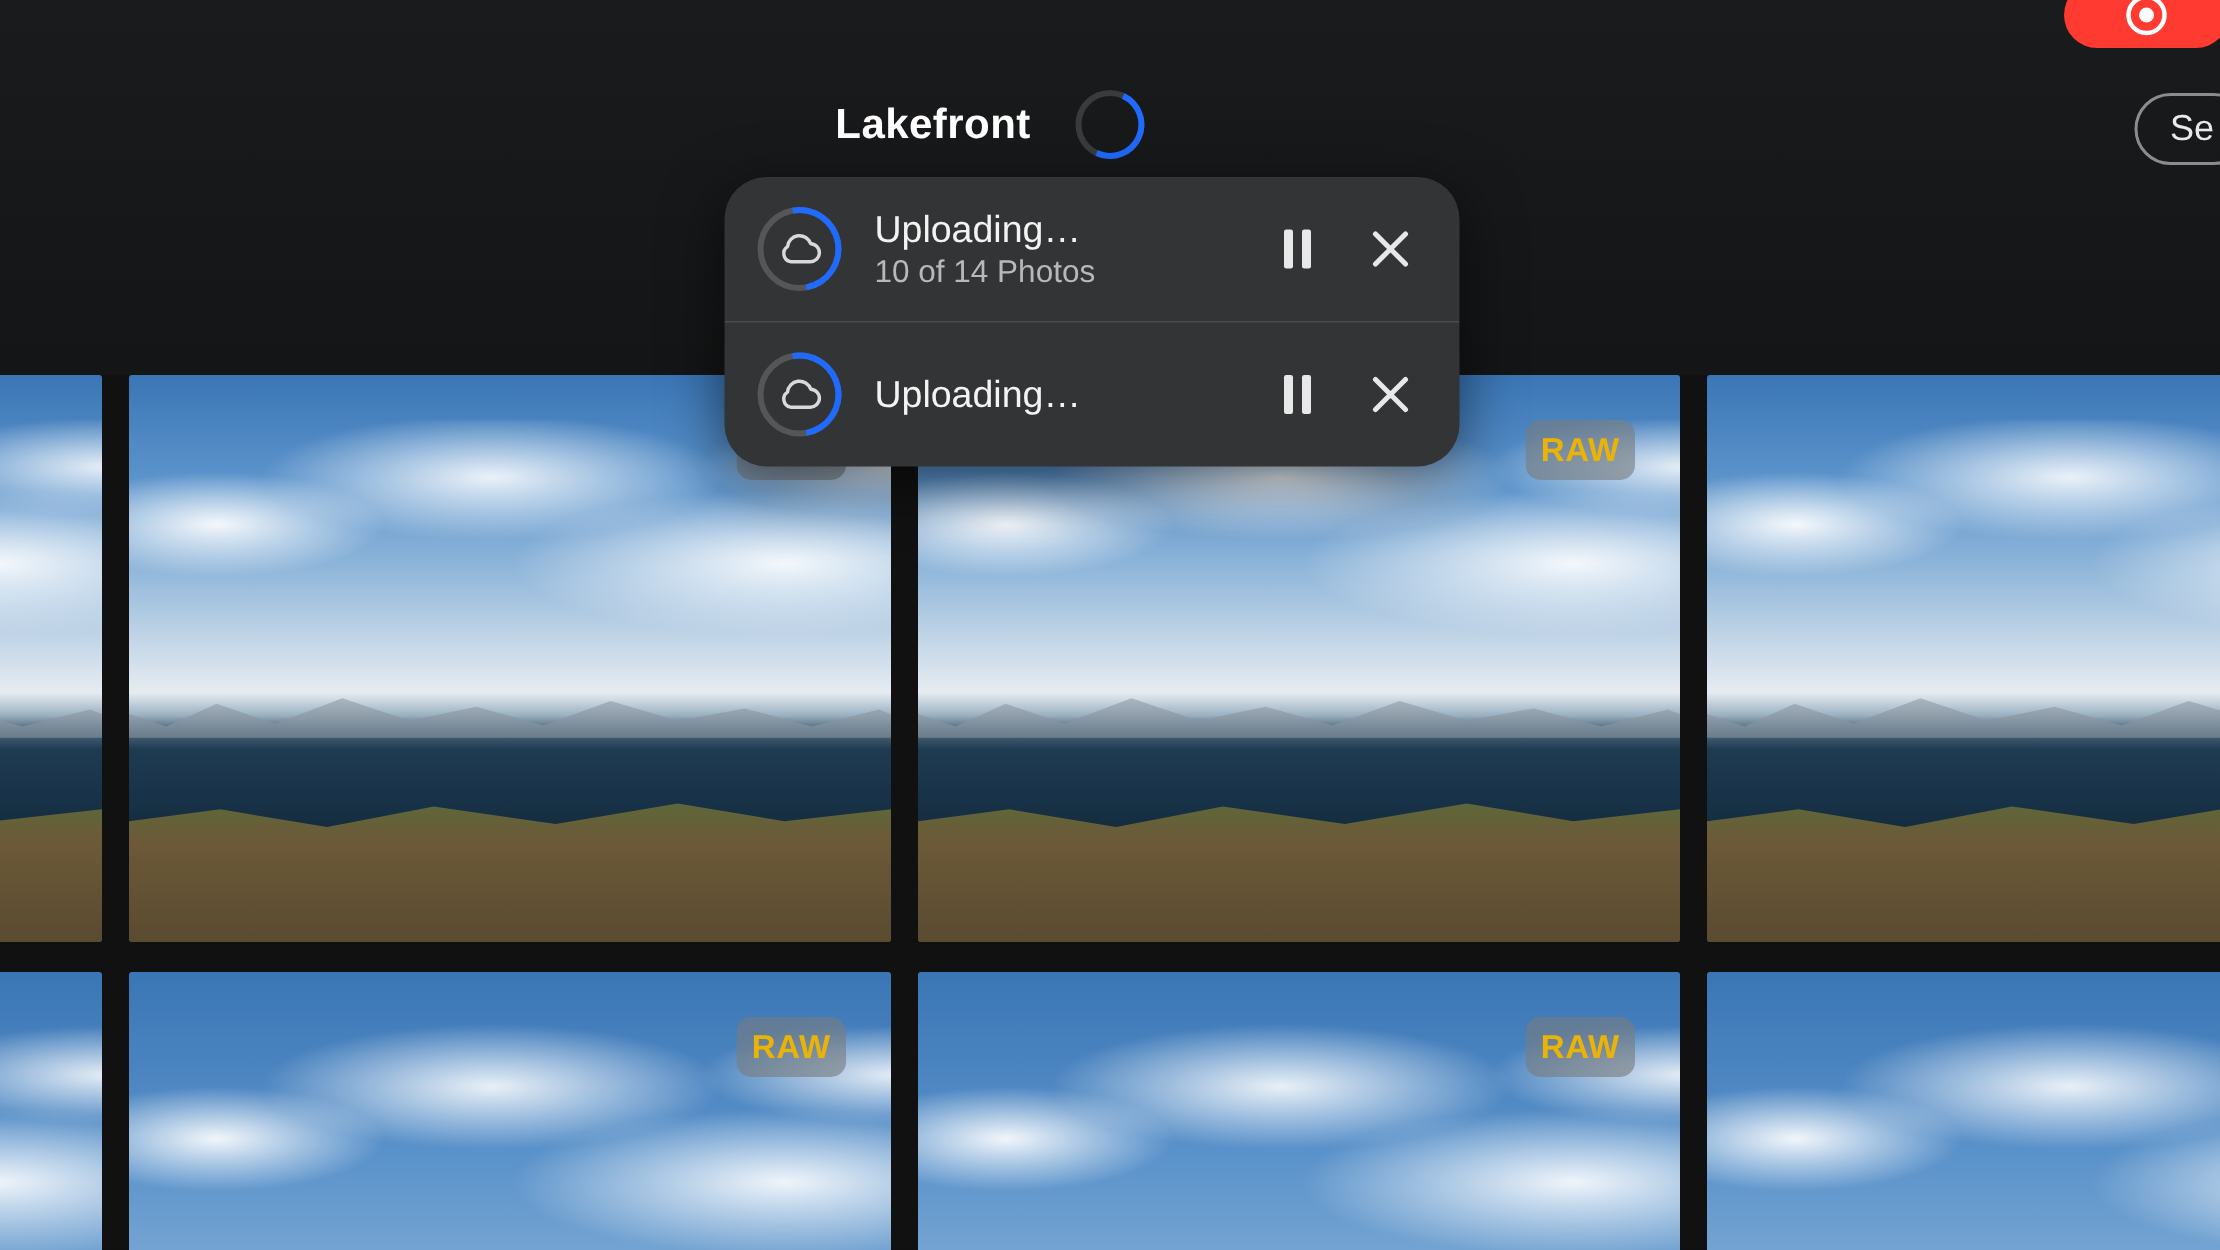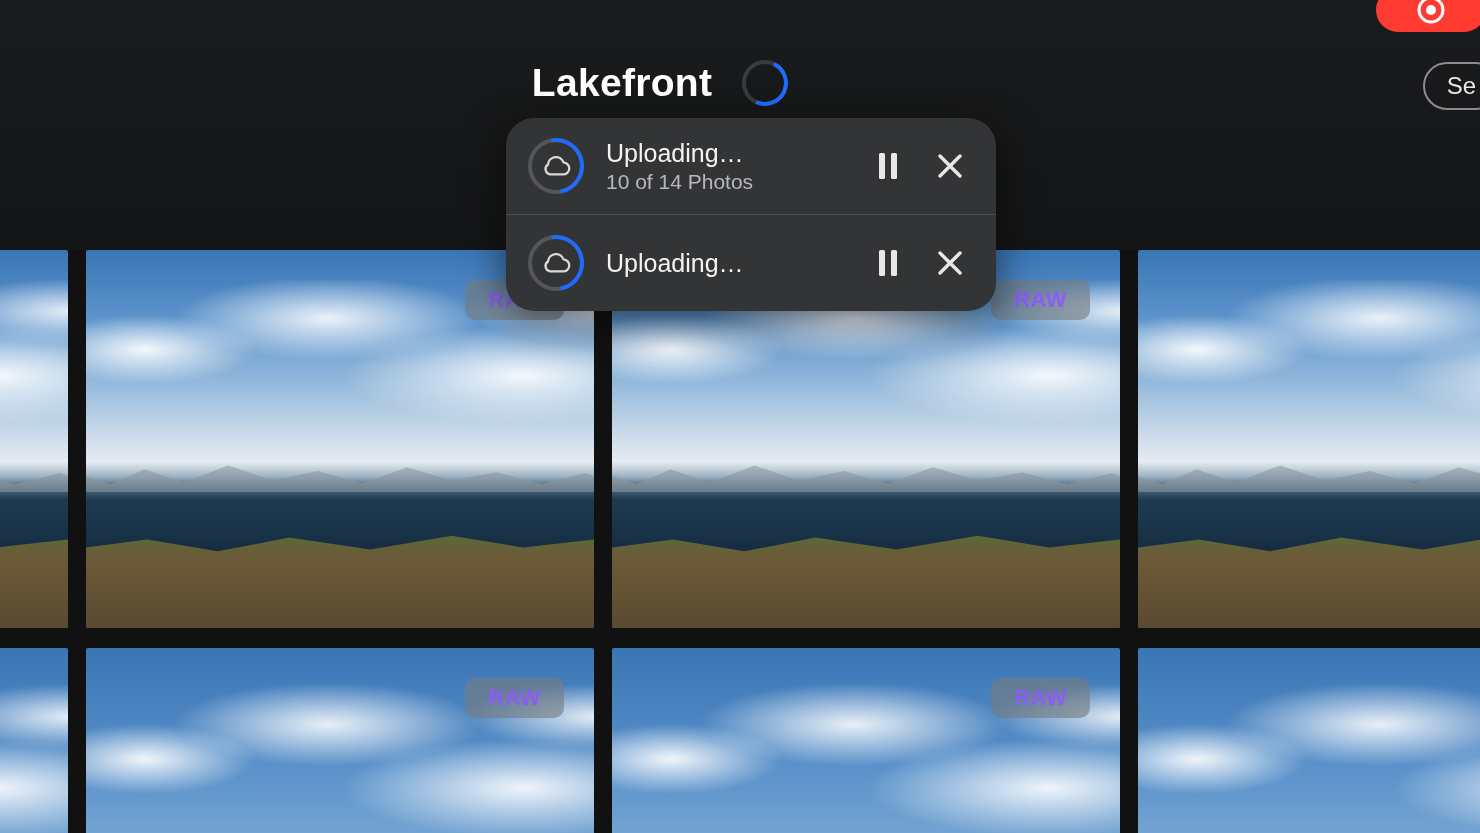--- a/index.html
+++ b/index.html
@@ -46,21 +46,21 @@
 
   .title-wrap {
     position: absolute;
     top: 60px; left: 0; right: 0;
     display: flex; align-items: center; justify-content: center;
     gap: 30px;
     pointer-events: none;
     transform: translateX(-80px);
   }
   .album-title {
-    font-size: 39px;
+    font-size: 28px;
     font-weight: 600;
     letter-spacing: .3px;
   }
   .header-spinner {
     width: 46px; height: 46px;
     border-radius: 50%;
     position: relative;
   }
   .header-spinner::before {
     content: "";
@@ -75,21 +75,21 @@
     border: 4px solid transparent;
     border-right-color: #1f6bff;
     border-bottom-color: #1f6bff;
     transform: rotate(-20deg);
   }
 
   
   .popover {
     position: absolute;
     top: 118px;
-    left: 506px;
+    left: 483px;
     width: 490px;
     background: #333436;
     border-radius: 28px;
     box-shadow: 0 10px 40px rgba(0,0,0,.55);
     z-index: 40;
     overflow: hidden;
   }
   .popover-row {
     display: flex; align-items: center;
     padding: 20px 26px 20px 22px;
@@ -203,27 +203,27 @@
   }
   .land {
     position: absolute; left:0; right:0; bottom:0; height: 26%;
     background: linear-gradient(#5a6a3a 0%, #6c5a38 30%, #5a4a30 100%);
     clip-path: polygon(0 18%, 12% 10%, 26% 22%, 40% 8%, 56% 20%, 72% 6%, 86% 18%, 100% 10%, 100% 100%, 0 100%);
   }
 
   .raw-badge {
     position: absolute;
     top: 30px; right: 30px;
-    padding: 7px 23px;
+    padding: 7px 10px;
     background: rgba(120,124,128,.62);
     border-radius: 10px;
     font-size: 22px;
     font-weight: 600;
     letter-spacing: .5px;
-    color: #8b5cf6;
+    color: #eab308;
     backdrop-filter: blur(4px);
   }
 
 </style>
 </head>
 <body>
 
 <div class="topbar">
 
   <div class="record-pill">

